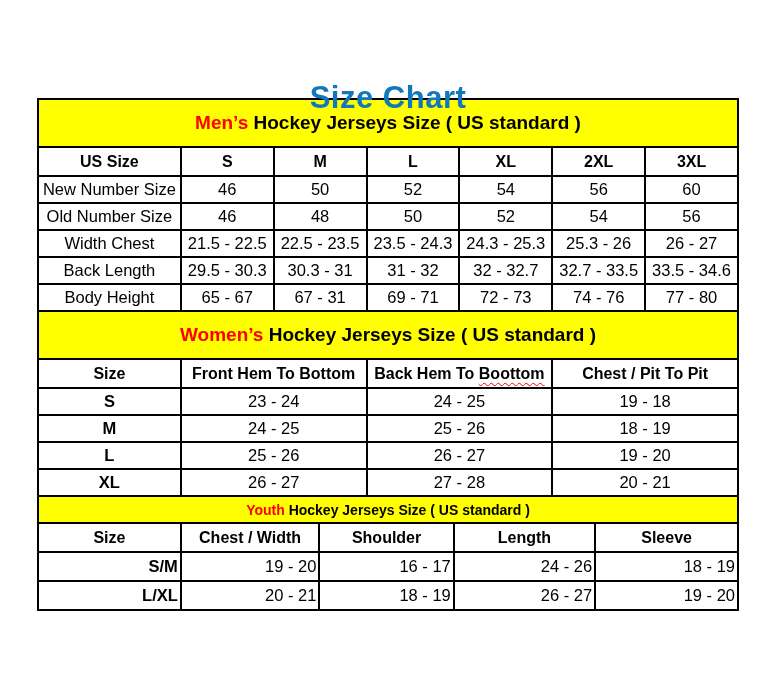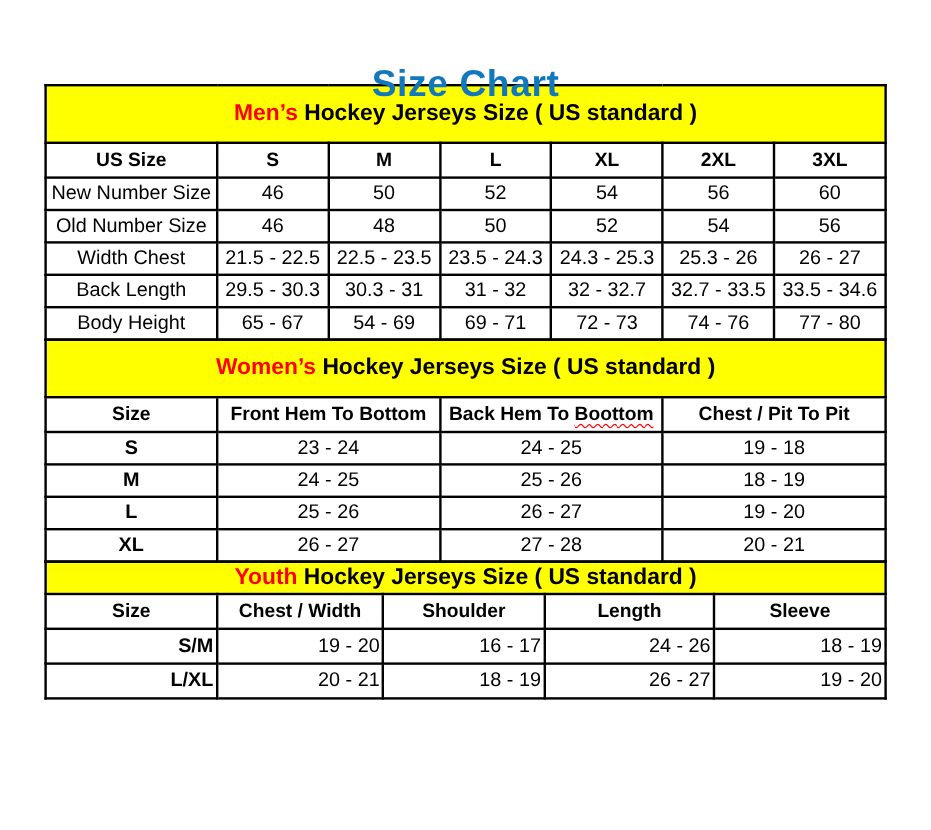--- a/index.html
+++ b/index.html
@@ -7,37 +7,37 @@
     --section-bg:#FFFF00;
     --highlight-red:#FF0000;
   }
   *{box-sizing:border-box;}
   html,body{margin:0;padding:0;}
   body{
     width:776px;height:692px;background:#ffffff;overflow:hidden;
     font-family:"Liberation Sans","DejaVu Sans",sans-serif;color:#000;
   }
   .page-title{
-    margin:0;padding-top:50px;height:40px;
+    margin:0;padding-top:78px;height:40px;
     text-align:center;font-size:31px;font-weight:bold;
     color:var(--title-blue);line-height:40px;letter-spacing:0.5px;
   }
   .size-tables{width:702px;margin:20px auto 0 auto;}
   table.size-table{
     width:100%;border-collapse:collapse;table-layout:fixed;
   }
   table.size-table + table.size-table{margin-top:-2px;}
   .size-table td{
     border:2px solid #000;text-align:center;vertical-align:middle;
     padding:0 2px;overflow:hidden;white-space:nowrap;
   }
   .section-row td{
     background:var(--section-bg);font-weight:bold;font-size:19px;height:48px;
   }
-  .section-row.short td{height:27px;font-size:19px;}
+  .section-row.short td{height:27px;font-size:14px;}
   .hl{color:var(--highlight-red);}
   .head-row td{height:29px;font-weight:bold;font-size:16px;margin-left:32px;}
   .data-row td{height:27px;font-size:16.5px;font-weight:normal;}
   .youth-table .data-row td{height:29px;text-align:right;}
   .lbl-bold{font-weight:bold !important;}
   .typo{
     text-decoration:underline;
     text-decoration-style:wavy;
     text-decoration-color:var(--highlight-red);
     text-decoration-thickness:1px;
@@ -118,21 +118,21 @@
       <td>29.5 - 30.3</td>
       <td>30.3 - 31</td>
       <td>31 - 32</td>
       <td>32 - 32.7</td>
       <td>32.7 - 33.5</td>
       <td>33.5 - 34.6</td>
     </tr>
     <tr class="data-row">
       <td>Body Height</td>
       <td>65 - 67</td>
-      <td>54 - 69</td>
+      <td>67 - 31</td>
       <td>69 - 71</td>
       <td>72 - 73</td>
       <td>74 - 76</td>
       <td>77 - 80</td>
     </tr>
   </tbody>
     </table>
 
   <table class="size-table womens-table">
     <colgroup>

